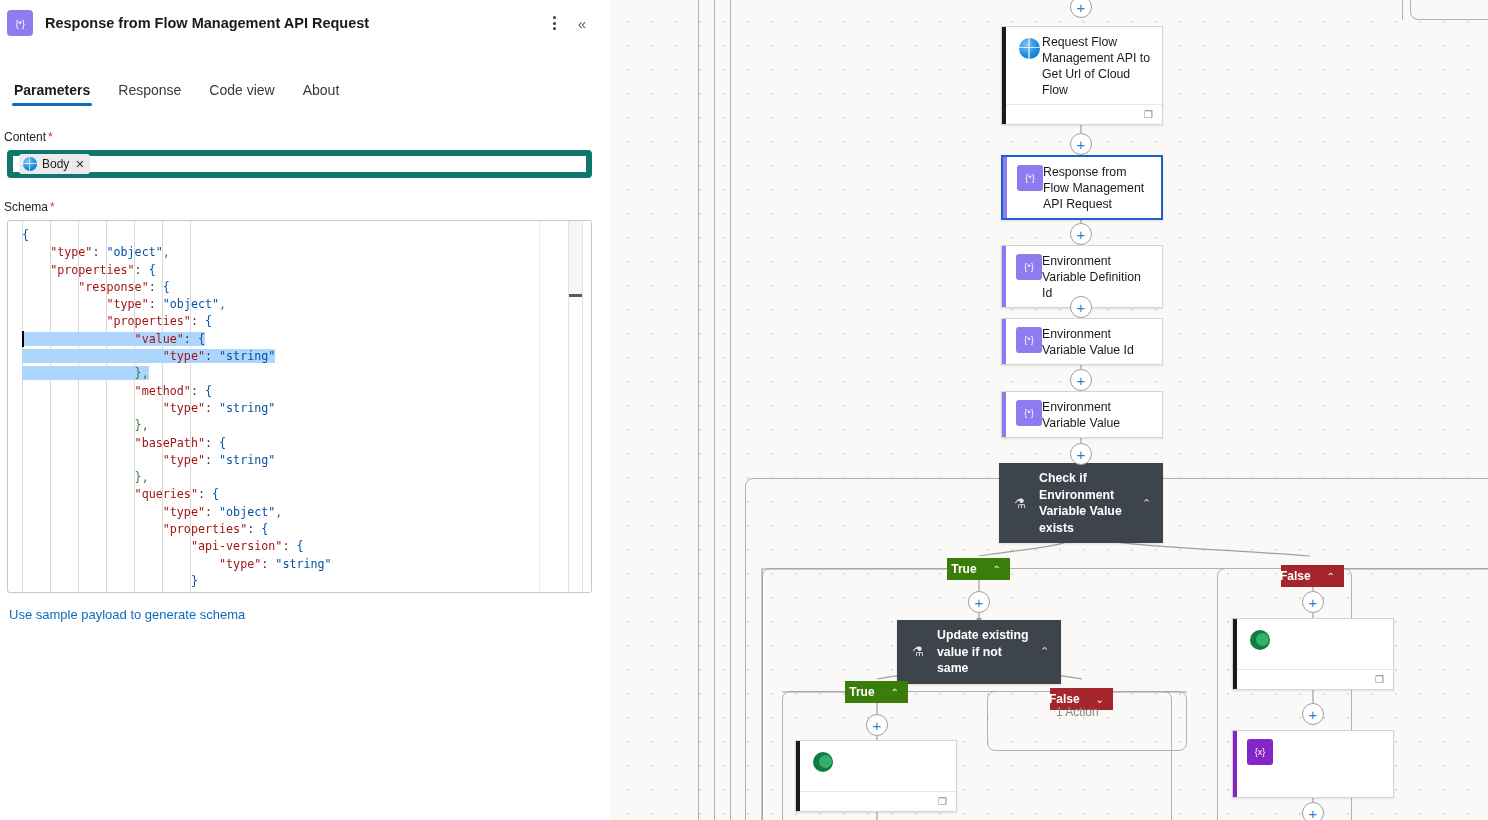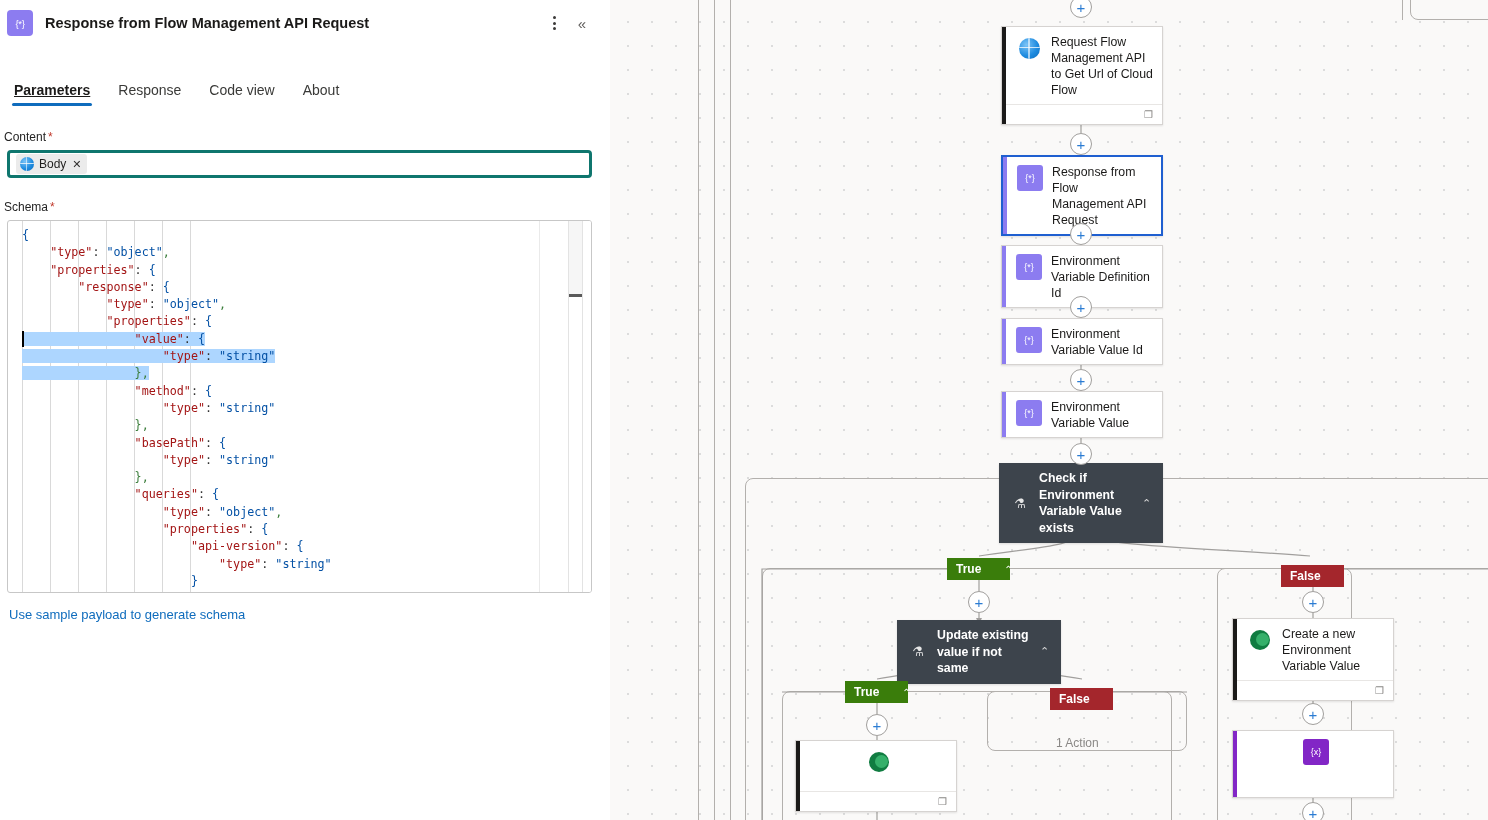--- a/index.html
+++ b/index.html
@@ -46,36 +46,36 @@
   .chev-dbl { font-size: 15px; color: #605e5c; line-height: 1; }
 
   
   .tabs { display: flex; align-items: flex-end; height: 40px; margin-top: 22px; padding-left: 3px; gap: 6px; }
   .tab {
     position: relative;
     font-size: 14px; color: #3a3a38;
     padding: 6px 11px 10px 11px;
     cursor: pointer; white-space: nowrap;
   }
-  .tab.active { font-weight: bold; color: #1b1a19; text-decoration: underline; }
+  .tab.active { font-weight: bold; color: #1b1a19; }
   .tab.active::after {
     content: ""; position: absolute; left: 9px; right: 9px; bottom: 2px;
     height: 3px; background: #0f6cbd; border-radius: 2px;
   }
 
   .field-label {
     font-size: 12px; color: #242424;
     margin: 22px 0 6px 4px;
   }
   .req { color: #c0392b; margin-left: 2px; }
 
   .token-box {
     margin: 0 18px 0 7px;
     height: 28px;
-    border: 3px solid #0f766e; border-radius: 4px;
+    border: 6px solid #0f766e; border-radius: 4px;
     background: #fff;
     display: flex; align-items: center;
     padding: 0 6px;
   }
   .token {
     display: inline-flex; align-items: center; gap: 5px;
     background: #ebebeb; border-radius: 3px;
     height: 20px; padding: 0 5px 0 4px;
     font-size: 12px; color: #201f1e;
   }
@@ -172,21 +172,21 @@
   .card {
     position: absolute;
     background: #ffffff;
     border: 1px solid #d6d3d1;
     box-shadow: 0 1px 2px rgba(0,0,0,.10);
     display: flex; flex-direction: column;
     overflow: hidden;
   }
   .card.selected { border: 2px solid #1f5fd0; }
   .card-accent { position: absolute; left: 0; top: 0; bottom: 0; width: 4px; }
-  .card-body { display: flex; align-items: flex-start; padding: 7px 8px 6px 14px; gap: 9px; flex: 1 1 auto; justify-content: center; }
+  .card-body { display: flex; align-items: flex-start; padding: 7px 8px 6px 14px; gap: 0; flex: 1 1 auto; }
   .card-ico {
     width: 26px; height: 26px; border-radius: 3px; flex: 0 0 26px;
     display: flex; align-items: center; justify-content: center;
     font-size: 9px; color: #fff; margin-top: 1px;
   }
   .ico-globe { background: transparent; }
   .ico-globe .globe { width: 21px; height: 21px; flex: 0 0 21px; }
   .ico-compose { background: #8C7CF0; }
   .ico-variable { background: #8226c6; }
   .ico-dataverse { background: transparent; position: relative; }
@@ -218,36 +218,36 @@
     padding: 7px 9px 7px 10px;
     box-shadow: 0 1px 2px rgba(0,0,0,.12);
   }
   .control-ico { width: 22px; flex: 0 0 22px; display: flex; align-items: center; justify-content: center; color: #e6e6e6; font-size: 13px; }
   .control-title { flex: 1 1 auto; color: #ffffff; font-size: 12.3px; line-height: 16.5px; font-weight: bold; }
   .control-chev { color: #d8d8d8; font-size: 11px; flex: 0 0 12px; }
 
   
   .pill {
     position: absolute;
-    display: flex; align-items: center; justify-content: space-between; gap: 23px;
+    display: flex; align-items: center; justify-content: flex-end; gap: 16px;
     height: 22px; padding: 0 9px;
     color: #fff; font-size: 12px; font-weight: bold;
   }
   .pill.true  { background: #3a7d0b; }
   .pill.false { background: #a4262c; margin-top: 7px; }
   .pill .pc { font-size: 10px; font-weight: normal; }
 
   .plus {
     position: absolute; width: 22px; height: 22px; border-radius: 50%;
     background: #ffffff; border: 1px solid #a19f9d;
     display: flex; align-items: center; justify-content: center;
     color: #2b7cd3; font-size: 15px; line-height: 1;
   }
   .empty-label {
-    position: absolute; font-size: 12px; color: #8a8886; margin-top: 31px;
+    position: absolute; font-size: 12px; color: #8a8886;
   }
 </style>
 </head>
 <body>
 
 <div id="root">
 
   <div class="panel">
 
     <div class="panel-header">
@@ -444,21 +444,20 @@
           <div class="control-ico">⚗</div>
           <div class="control-title">Check if Environment Variable Value exists</div>
           <div class="control-chev">⌃</div>
         </div>
         <div class="card" style="left: 622px; top: 618px; width: 162px; min-height: 72px;">
           <div class="card-accent" style="background: rgb(27, 26, 25);"></div>
           <div class="card-body">
             <div class="card-ico ico-dataverse">
               <span class="dv"></span>
             </div>
-            <div class="card-title">Create a new Environment Variable Value</div>
           </div>
           <div class="card-foot">
             <span class="copy-ico">❐</span>
           </div>
         </div>
         <div class="card" style="left: 622px; top: 730px; width: 162px; min-height: 68px;">
           <div class="card-accent" style="background: rgb(130, 38, 198);"></div>
           <div class="card-body">
             <div class="card-ico ico-variable">{x}</div>
           </div>

